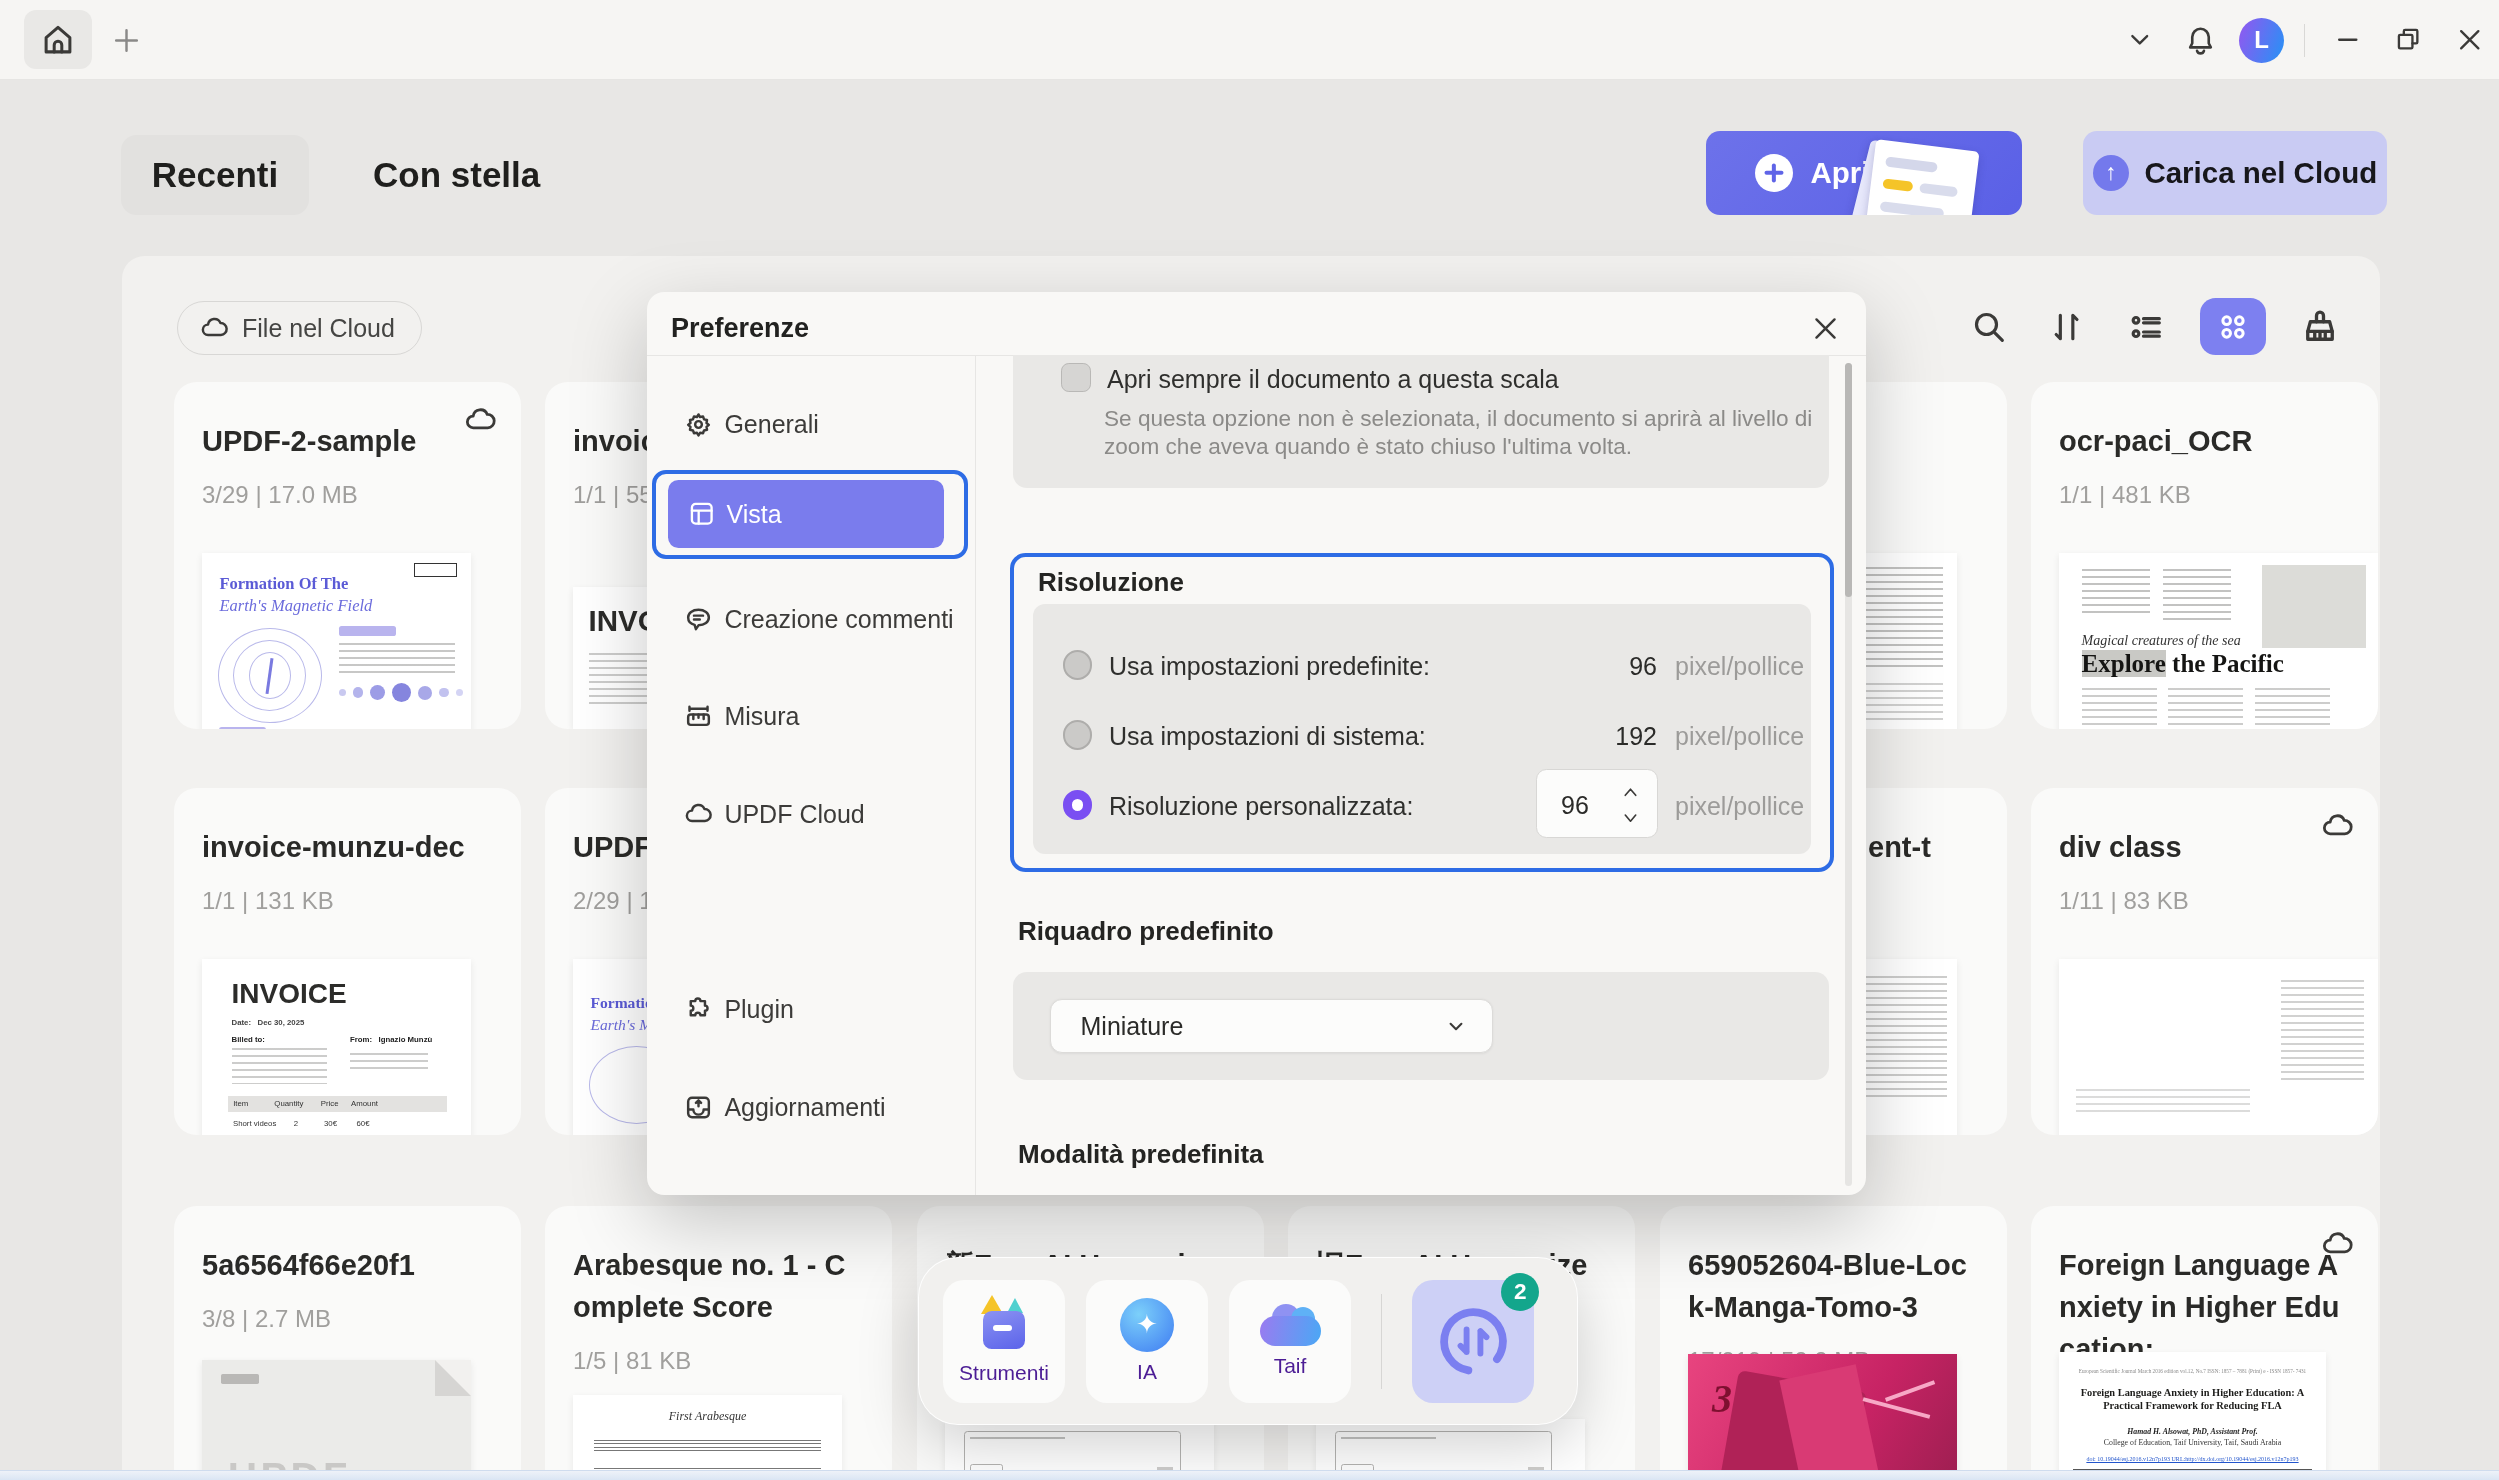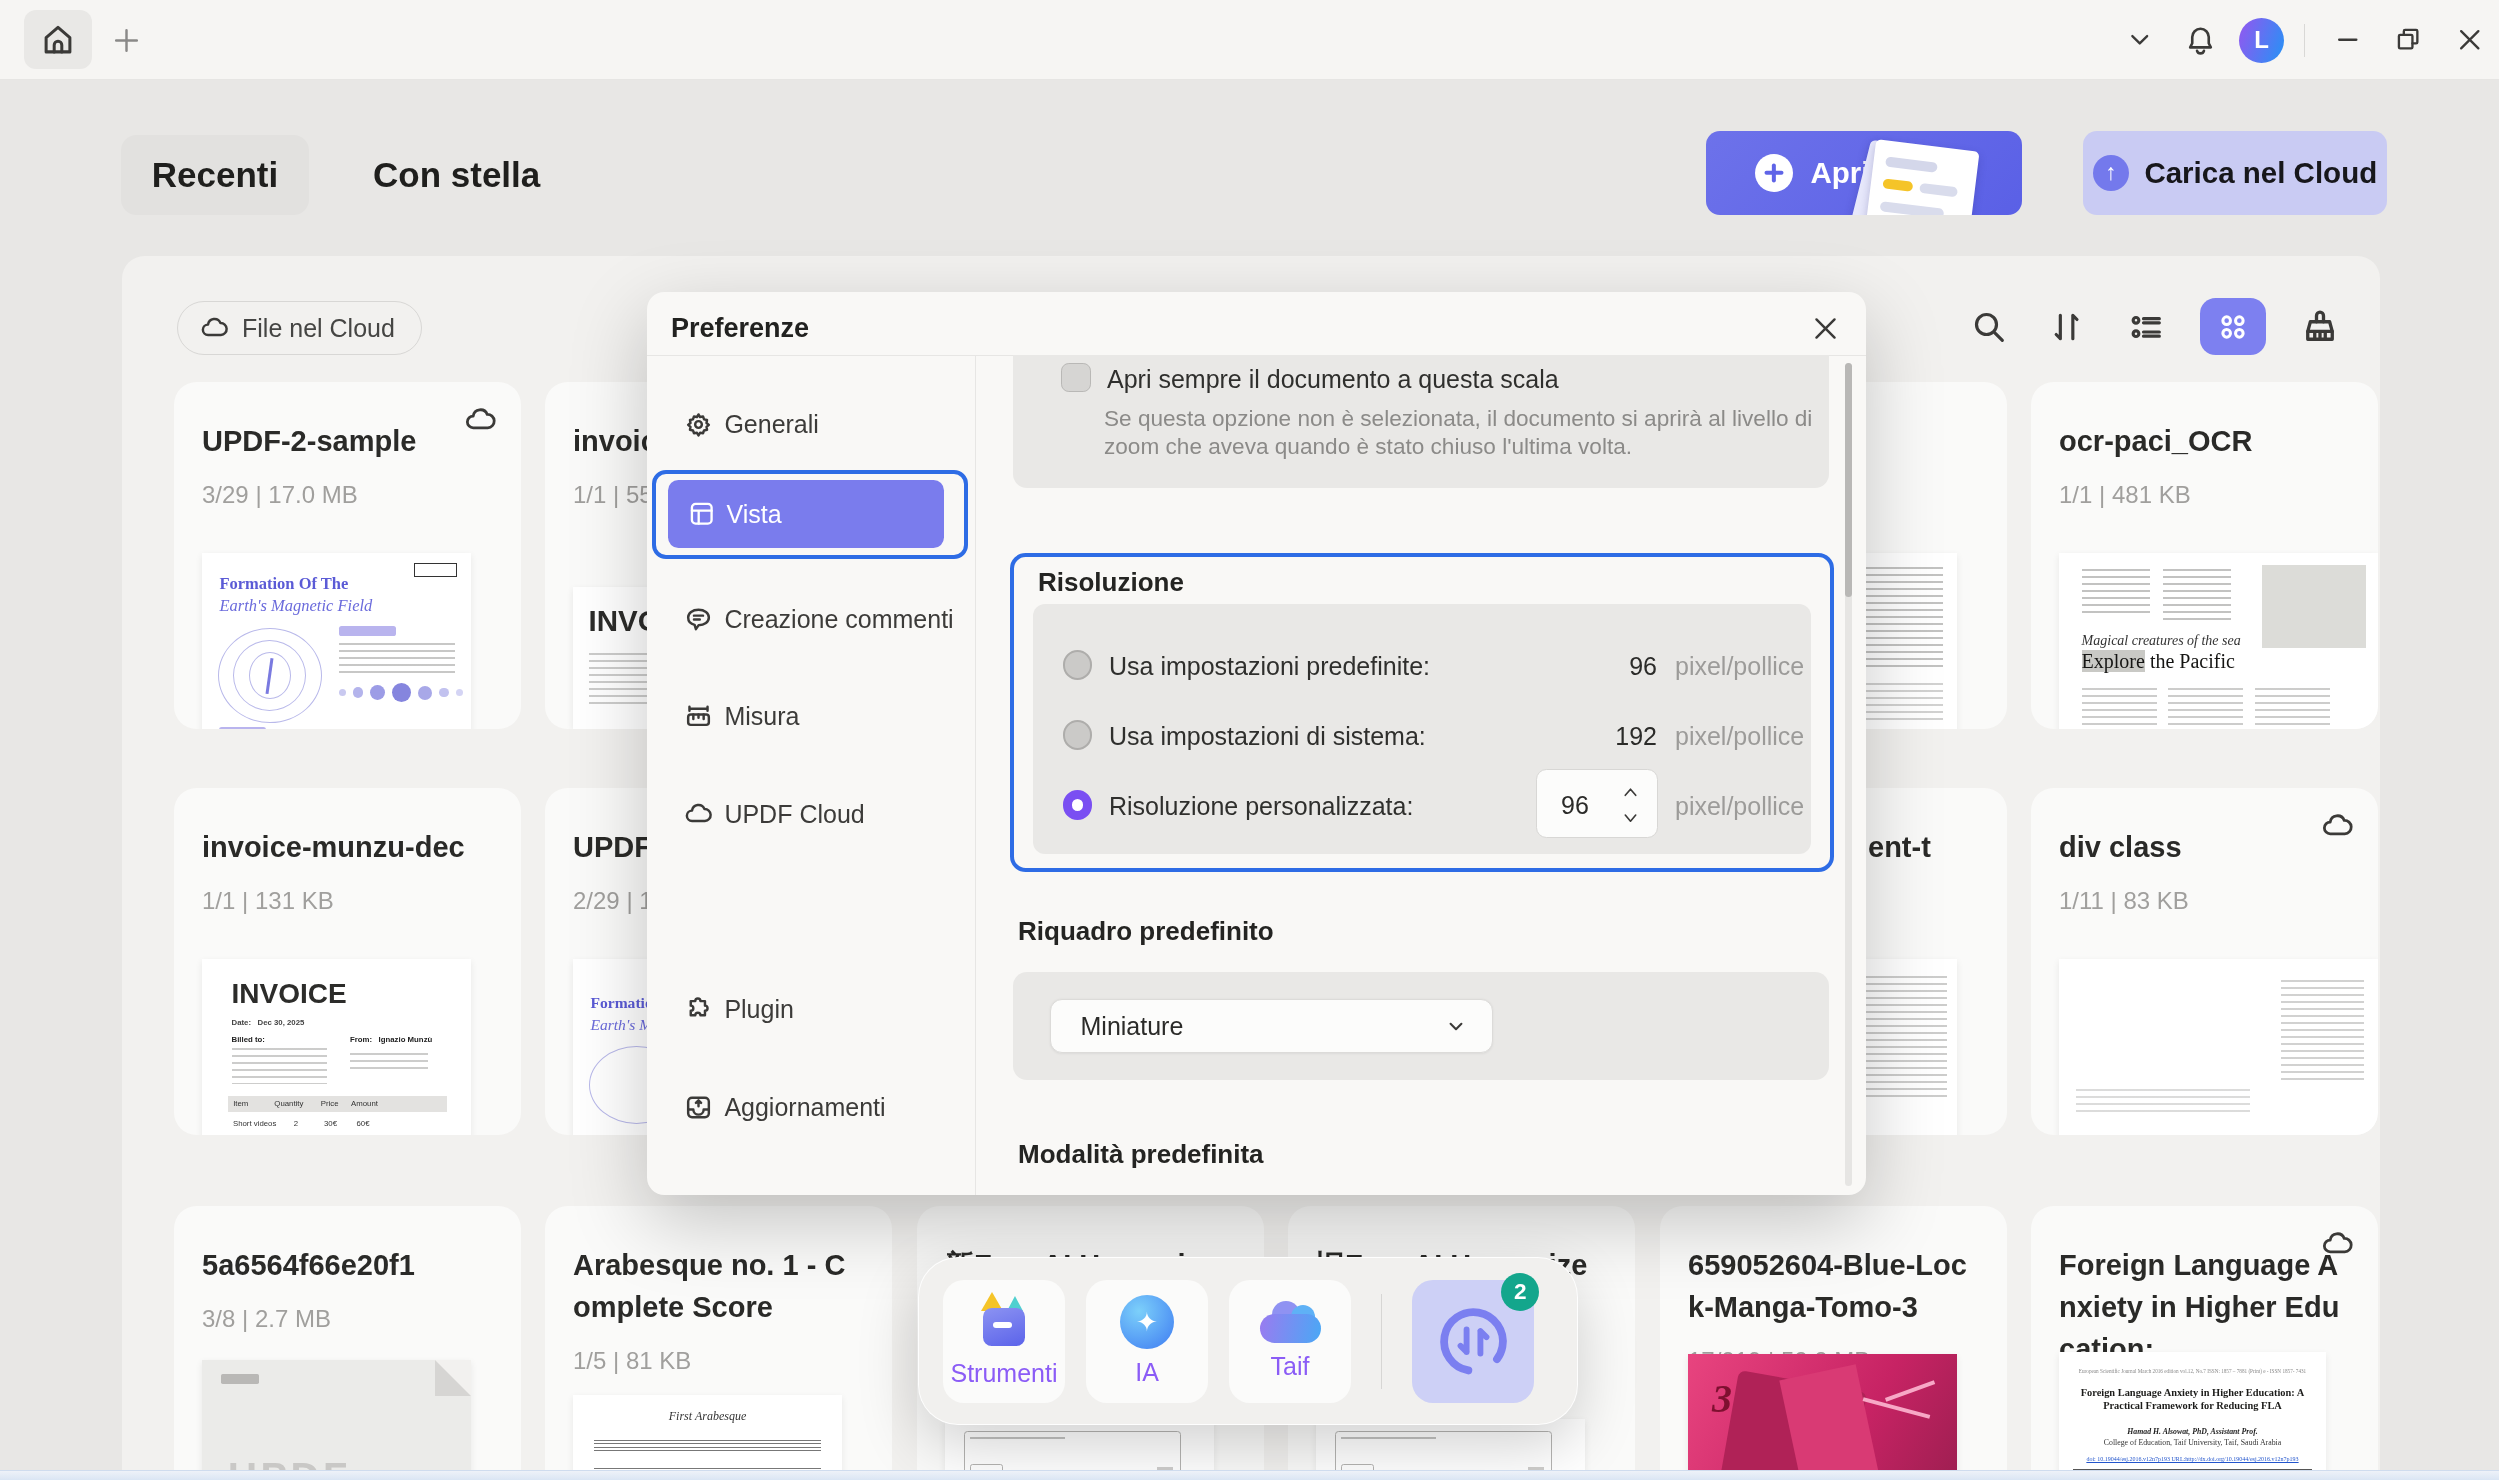--- a/index.html
+++ b/index.html
@@ -75,21 +75,21 @@
   .spin .v { position:absolute; left:24px; top:21px; font-size:25px; color:#2b2b29; }
   .sec-head { position:absolute; font-size:26px; font-weight:700; color:#242422; }
   .panel-card { position:absolute; left:366px; top:680px; width:816px; height:108px; background:#e9e8e6; border-radius:14px; }
   .select { position:absolute; left:37px; top:27px; width:443px; height:54px; background:#fcfcfb; border:0.9px solid #dcdbd9; border-radius:12px; box-shadow:0 0.9px 2.6px rgba(0,0,0,.06); display:flex; align-items:center; justify-content:space-between; padding:0 22.6px 0 29.5px; font-size:25px; color:#2b2b29;gap:40px; }
   .scrollbar { position:absolute; right:14px; top:71px; width:7px; height:823px; background:#e6e5e3; border-radius:3.5px; }
   .scroll-thumb { position:absolute; left:0; top:0; width:7px; height:234px; background:#b9b8b6; border-radius:3.5px; }
 
   
   .dock { position:absolute; left:918px; top:1257px; width:660px; height:168px; background:#f1f0ee; border:1.7px solid rgba(255,255,255,.9); border-radius:40px; box-shadow:0 21px 61px rgba(0,0,0,.18); display:flex; align-items:center; padding:0 24px; gap:21px; }
   .dock-tile { width:122px; height:123px; background:#fbfbfa; border-radius:21px; display:flex; flex-direction:column; align-items:center; justify-content:center; gap:8.7px; }
-  .dock-lbl { font-size:25px; color:#8b5cf6; }
+  .dock-lbl { font-size:21px; color:#4c1d95; }
   .dock-sep { width:1.7px; height:95px; background:#d7d6d4; margin:0 8.7px; }
   .dock-tile.transfer { background:#cdd0f6; position:relative; }
   .badge { position:absolute; right:-5.2px; top:-7px; width:38px; height:38px; border-radius:50%; background:#13a68c; color:#fff; font-size:22.6px; font-weight:700; display:flex; align-items:center; justify-content:center; }
   .tools-icon { position:relative; width:56px; height:56px; }
   .tools-box { position:absolute; left:7px; top:14px; width:42px; height:38px; border-radius:8.7px; background:linear-gradient(160deg,#8c93f2,#5b63ea); }
   .tools-slot { position:absolute; left:17.4px; top:28px; width:19px; height:6px; border-radius:3.5px; background:#fff; }
   .tools-crown { position:absolute; left:5.2px; top:-1.7px; width:0; height:0; border-left:11.3px solid transparent; border-right:11.3px solid transparent; border-bottom:19px solid #f5c428; }
   .tools-teal { position:absolute; left:31px; top:1.7px; width:0; height:0; border-left:8.7px solid transparent; border-right:8.7px solid transparent; border-bottom:15.6px solid #4fd0cf; }
   .ia-icon { width:54px; height:54px; border-radius:50%; background:radial-gradient(circle at 35% 30%,#7cd0fa,#3e7bf2); display:flex; align-items:center; justify-content:center; color:#fff; font-size:26px; }
   .cloud-icon-g { position:relative; width:61px; height:42px; }
@@ -278,21 +278,21 @@
 <div class="card" style="left:2031px;top:382px;">
   <div class="card-inner">
     <div class="card-title">ocr-paci_OCR</div>
     <div class="card-meta">1/1 | 481 KB</div>
   </div>
   <div class="thumb" style="width:319px;">
     <div class="micro" style="position:absolute;left:22.6px;top:15.6px;width:68px;height:45px;opacity:.6;"></div>
     <div class="micro" style="position:absolute;left:104px;top:15.6px;width:68px;height:52px;opacity:.6;"></div>
     <div style="position:absolute;right:12px;top:12px;width:104px;height:83px;background:#dcdcd8;"></div>
     <div class="serif" style="position:absolute;left:22.6px;top:80px;font-size:14px;font-style:italic;color:#333;">Magical creatures of the sea</div>
-    <div class="serif" style="position:absolute;left:22.6px;top:97px;font-size:20px;font-weight:400;color:#151513;"><span style="background:#c9c9c5;">Explore</span><span> the Pacific</span></div>
+    <div class="serif" style="position:absolute;left:22.6px;top:97px;font-size:25px;font-weight:700;color:#151513;"><span style="background:#c9c9c5;">Explore</span><span> the Pacific</span></div>
     <div class="micro" style="position:absolute;left:22.6px;top:135px;width:75px;height:43px;opacity:.5;"></div>
     <div class="micro" style="position:absolute;left:109px;top:135px;width:75px;height:43px;opacity:.5;"></div>
     <div class="micro" style="position:absolute;left:196px;top:135px;width:75px;height:43px;opacity:.5;"></div>
   </div>
 </div>
 
 <div class="card" style="left:174px;top:788px;">
   <div class="card-inner">
     <div class="card-title">invoice-munzu-dec</div>
     <div class="card-meta">1/1 | 131 KB</div>

